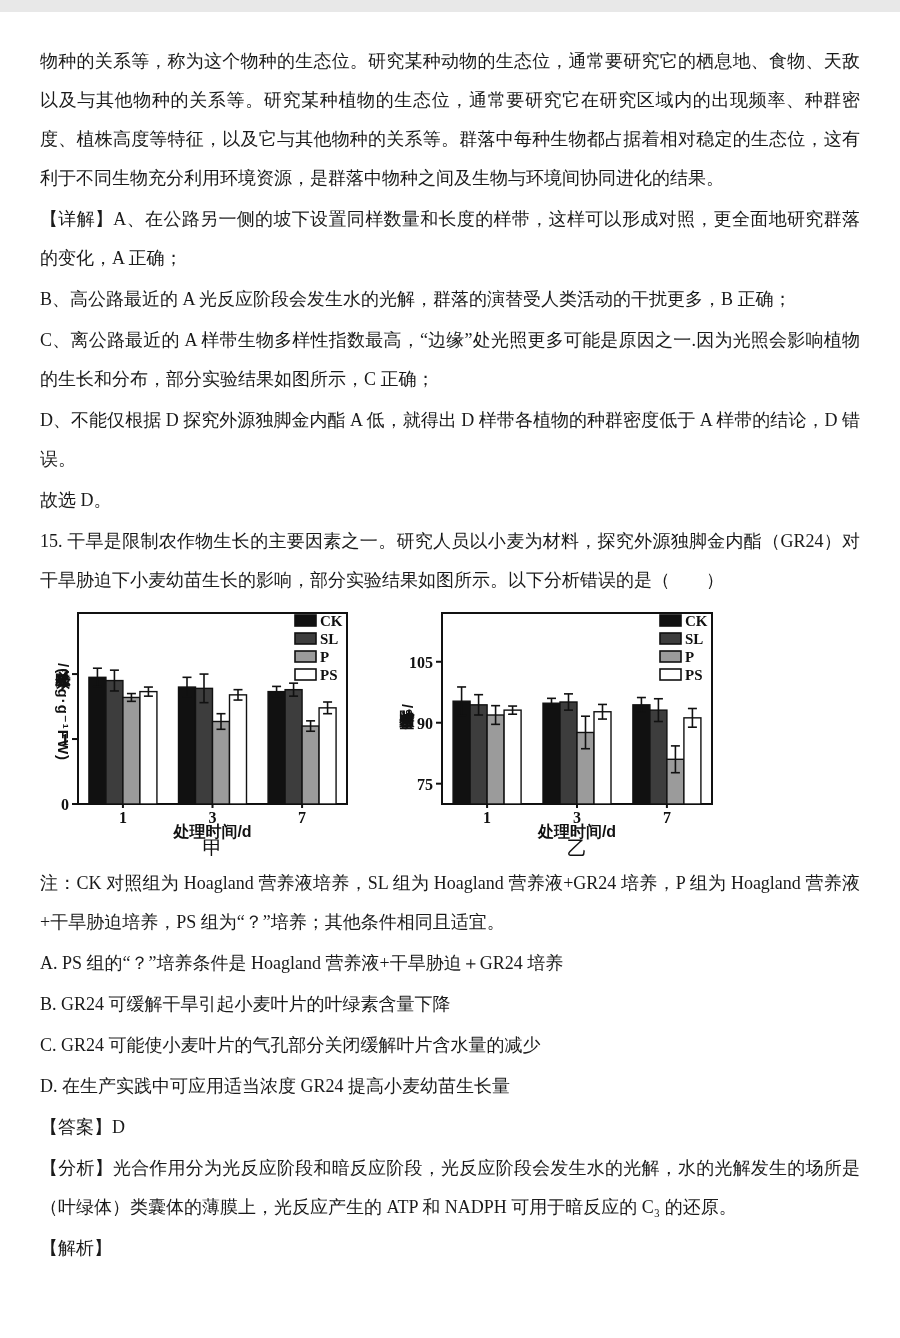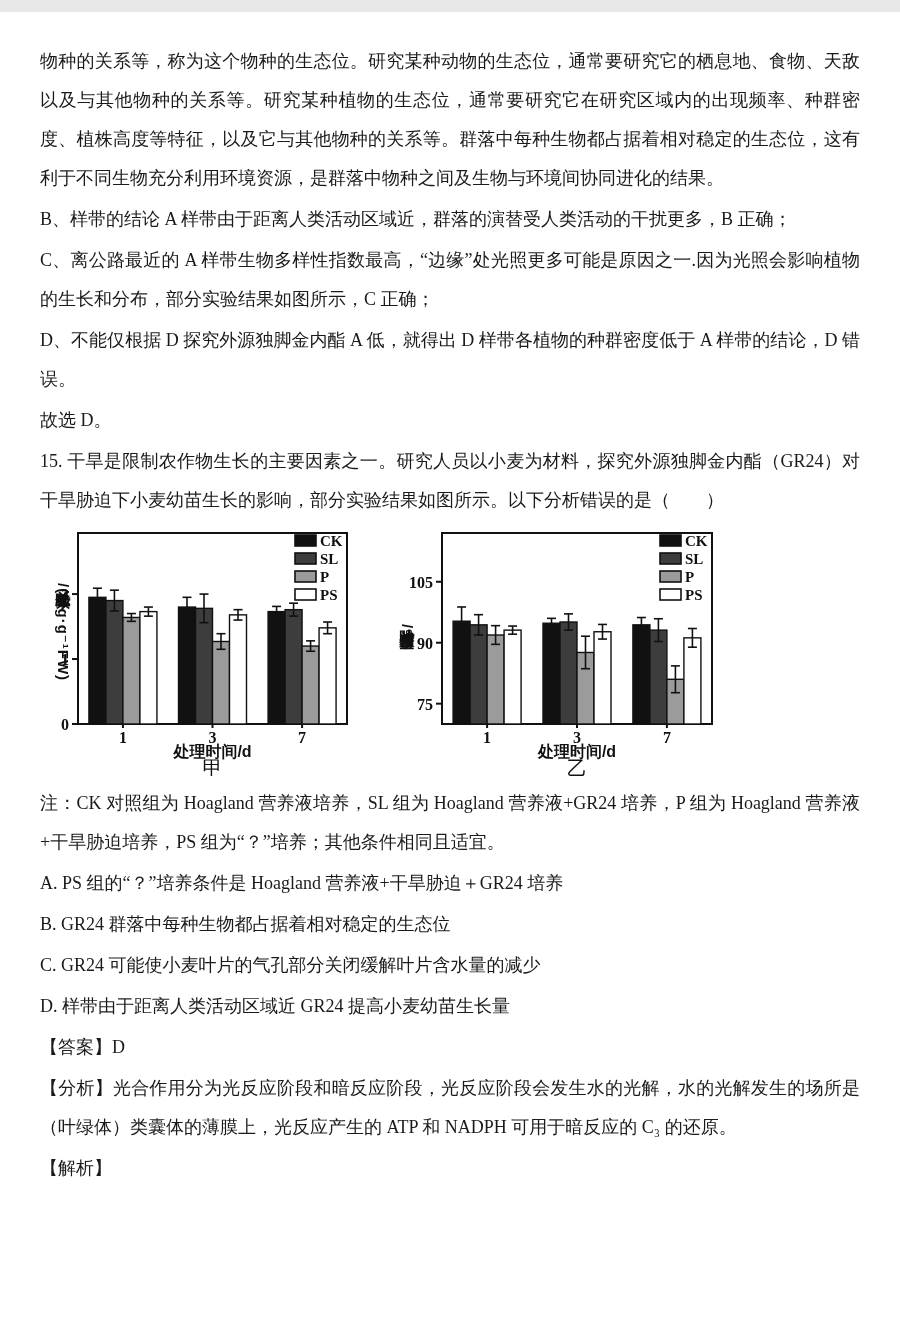--- a/index.html
+++ b/index.html
@@ -52,21 +52,22 @@
   .legend-txt{font-family:"Liberation Serif","DejaVu Serif",serif;font-weight:700;font-size:15px;}
   .xlabel-txt{font-family:"Liberation Sans","DejaVu Sans",sans-serif;font-weight:700;font-size:16px;}
   .panel-txt{font-family:"Liberation Serif","DejaVu Serif",serif;font-weight:400;font-size:20px;}
 </style>
 </head>
 <body>
 
 <div class="page">
 
   <p>物种的关系等，称为这个物种的生态位。研究某种动物的生态位，通常要研究它的栖息地、食物、天敌以及与其他物种的关系等。研究某种植物的生态位，通常要研究它在研究区域内的出现频率、种群密度、植株高度等特征，以及它与其他物种的关系等。群落中每种生物都占据着相对稳定的生态位，这有利于不同生物充分利用环境资源，是群落中物种之间及生物与环境间协同进化的结果。</p>
-  <p>B、样带的结论 A 样带由于距离人类活动区域近，群落的演替受人类活动的干扰更多，B 正确；</p>
+  <p>【详解】A、在公路另一侧的坡下设置同样数量和长度的样带，这样可以形成对照，更全面地研究群落的变化，A 正确；</p>
+  <p>B、高公路最近的 A 光反应阶段会发生水的光解，群落的演替受人类活动的干扰更多，B 正确；</p>
   <p>C、离公路最近的 A 样带生物多样性指数最高，“边缘”处光照更多可能是原因之一.因为光照会影响植物的生长和分布，部分实验结果如图所示，C 正确；</p>
   <p>D、不能仅根据 D 探究外源独脚金内酯 A 低，就得出 D 样带各植物的种群密度低于 A 样带的结论，D 错误。</p>
   <p>故选 D。</p>
   <p>15. 干旱是限制农作物生长的主要因素之一。研究人员以小麦为材料，探究外源独脚金内酯（GR24）对干旱胁迫下小麦幼苗生长的影响，部分实验结果如图所示。以下分析错误的是（　　）</p>
 
   <div class="charts-row">
     <div class="chart jia">
       <div class="ylabel">总叶绿素/(mg·g⁻¹FW)</div>
       <div class="plot" id="plot0">
           <svg width="330" height="252" viewBox="0 0 330 252">
@@ -271,20 +272,20 @@
             </g>
             <text x="187" y="233" text-anchor="middle" class="xlabel-txt">处理时间/d</text>
             <text x="187" y="251" text-anchor="middle" class="panel-txt">乙</text>
           </svg>
         </div>
     </div>
   </div>
 
   <p>注：CK 对照组为 Hoagland 营养液培养，SL 组为 Hoagland 营养液+GR24 培养，P 组为 Hoagland 营养液+干旱胁迫培养，PS 组为“？”培养；其他条件相同且适宜。</p>
   <p>A. PS 组的“？”培养条件是 Hoagland 营养液+干旱胁迫＋GR24 培养</p>
-  <p>B. GR24 群落中每种生物都占据着相对稳定的生态位</p>
+  <p>B. GR24 可缓解干旱引起小麦叶片的叶绿素含量下降</p>
   <p>C. GR24 可能使小麦叶片的气孔部分关闭缓解叶片含水量的减少</p>
-  <p>D. 样带由于距离人类活动区域近 GR24 提高小麦幼苗生长量</p>
+  <p>D. 在生产实践中可应用适当浓度 GR24 提高小麦幼苗生长量</p>
   <p>【答案】D</p>
   <p>【分析】光合作用分为光反应阶段和暗反应阶段，光反应阶段会发生水的光解，水的光解发生的场所是（叶绿体）类囊体的薄膜上，光反应产生的 ATP 和 NADPH 可用于暗反应的 C₃ 的还原。</p>
   <p>【解析】</p>
 
 </div>
 
 </body></html>

